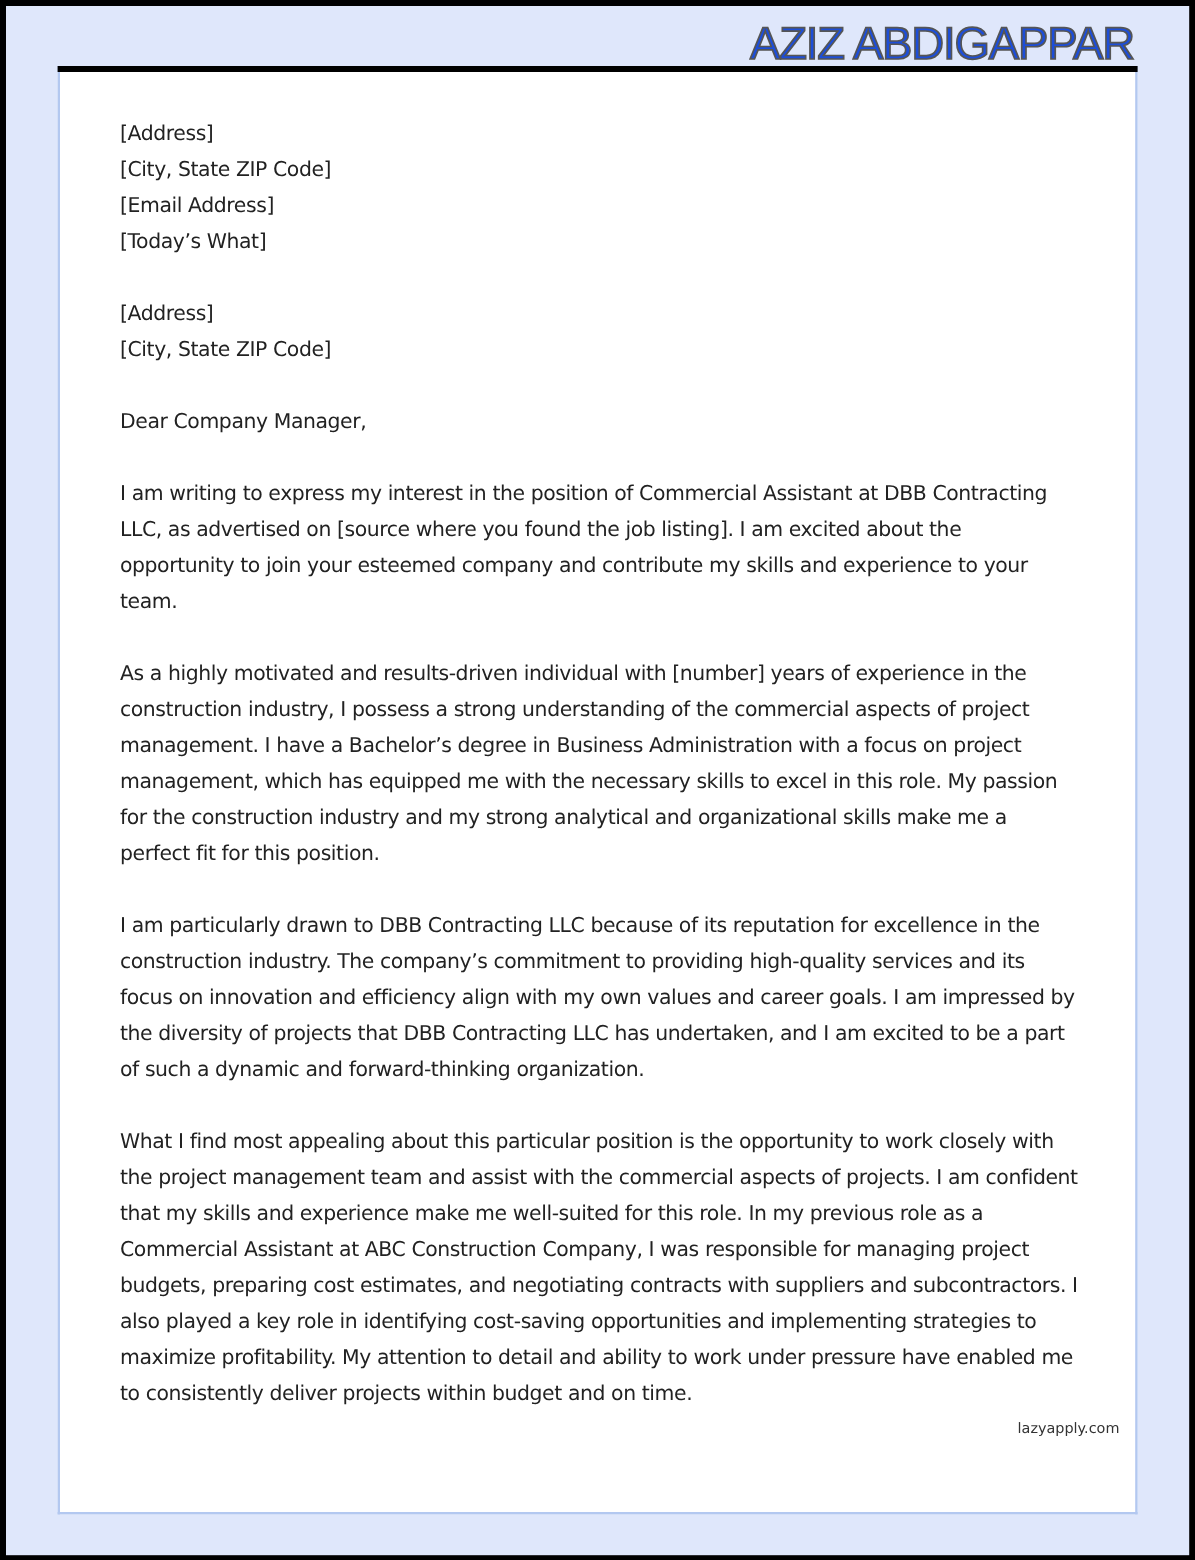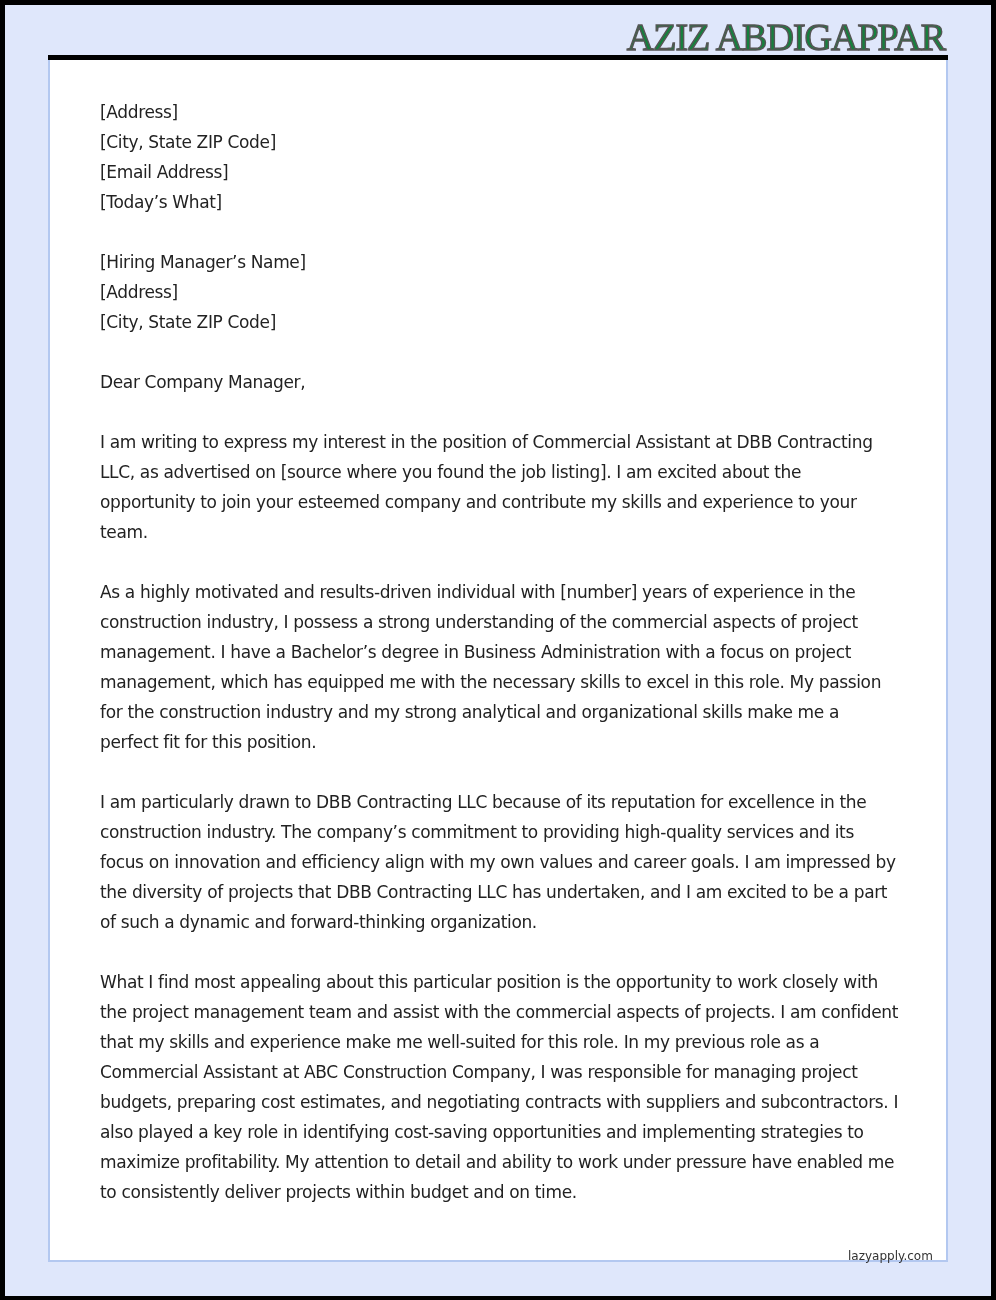--- a/index.html
+++ b/index.html
@@ -7,65 +7,64 @@
     width: 996px; height: 1300px; overflow: hidden; position: relative;
     background: #000;
     font-family: "DejaVu Sans", sans-serif;
   }
   .frame {
     position: absolute; left: 5px; top: 5px; width: 986px; height: 1291px;
     background: #dfe7fb; overflow: hidden;
   }
   .title {
     position: absolute; right: 46px; top: 12px;
-    font-family: Liberation Serif, serif;
+    font-family: Liberation Sans, sans-serif;
     font-size: 38px; letter-spacing: -1px; line-height: 40px;
-    color: #15803d;
+    color: #1d4ed8;
     -webkit-text-stroke: 1.4px #555;
     white-space: nowrap;
   }
   .page {
     position: absolute; left: 43px; top: 50px; width: 896px; height: 1205px;
     background: #fff;
     border-left: 2px solid #b3c8f0; border-right: 2px solid #b3c8f0; border-bottom: 2px solid #b3c8f0;
   }
   .topbar {
     position: absolute; left: 43px; top: 50px; width: 900px; height: 5px; background: #000;
   }
   .content {
     position: absolute; left: 95px; top: 92px; width: 800px;
     font-family: "DejaVu Sans", sans-serif;
     font-size: 17px; line-height: 30px; color: #222;
     letter-spacing: -0.35px;
   }
   .content p { margin: 0 0 30px 0; }
   .content .line { display: block; }
   .watermark {
-    position: absolute; left: 843px; top: 1244px;
+    position: absolute; left: 843px; top: 1178px;
     font-family: "DejaVu Sans", sans-serif; font-size: 12px; color: #333;
     white-space: nowrap;
   }
 </style>
 </head>
 <body>
 
 <div class="frame">
   <div class="title">AZIZ ABDIGAPPAR</div>
   <div class="page"></div>
   <div class="topbar"></div>
 
   <div class="content">
     <p>
       <span class="line">[Address]</span>
       <span class="line">[City, State ZIP Code]</span>
       <span class="line">[Email Address]</span>
       <span class="line">[Today’s What]</span>
     </p>
     <p>
-      <span class="line">[Hiring Manager’s Name]</span>
       <span class="line">[Address]</span>
       <span class="line">[City, State ZIP Code]</span>
     </p>
     <p>Dear Company Manager,</p>
     <p>I am writing to express my interest in the position of Commercial Assistant at DBB Contracting LLC, as advertised on [source where you found the job listing]. I am excited about the opportunity to join your esteemed company and contribute my skills and experience to your team.</p>
     <p>As a highly motivated and results-driven individual with [number] years of experience in the construction industry, I possess a strong understanding of the commercial aspects of project management. I have a Bachelor’s degree in Business Administration with a focus on project management, which has equipped me with the necessary skills to excel in this role. My passion for the construction industry and my strong analytical and organizational skills make me a perfect fit for this position.</p>
     <p>I am particularly drawn to DBB Contracting LLC because of its reputation for excellence in the construction industry. The company’s commitment to providing high-quality services and its focus on innovation and efficiency align with my own values and career goals. I am impressed by the diversity of projects that DBB Contracting LLC has undertaken, and I am excited to be a part of such a dynamic and forward-thinking organization.</p>
     <p>What I find most appealing about this particular position is the opportunity to work closely with the project management team and assist with the commercial aspects of projects. I am confident that my skills and experience make me well-suited for this role. In my previous role as a Commercial Assistant at ABC Construction Company, I was responsible for managing project budgets, preparing cost estimates, and negotiating contracts with suppliers and subcontractors. I also played a key role in identifying cost-saving opportunities and implementing strategies to maximize profitability. My attention to detail and ability to work under pressure have enabled me to consistently deliver projects within budget and on time.</p>
   </div>
 

